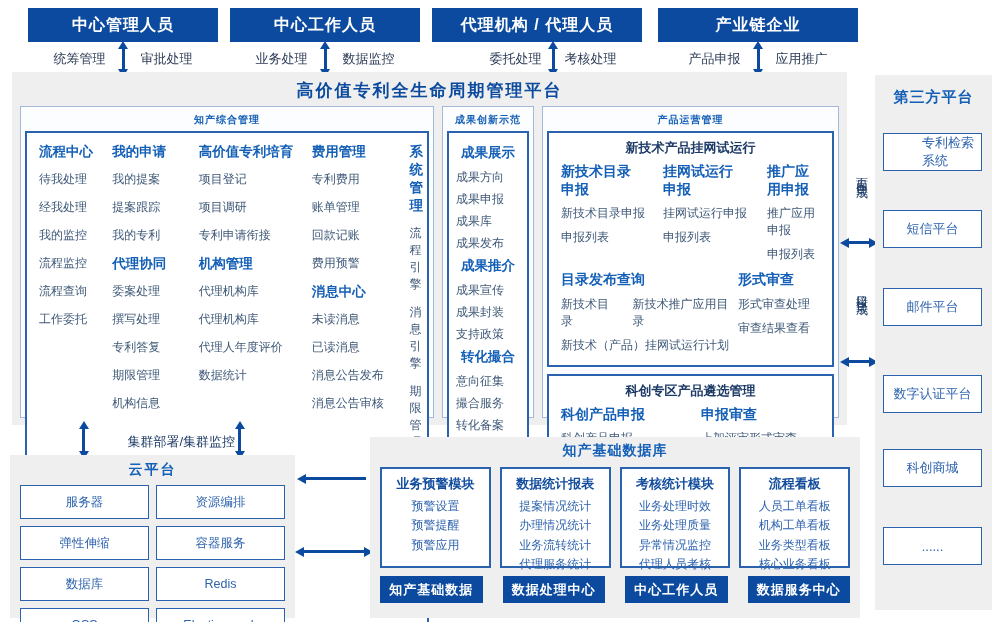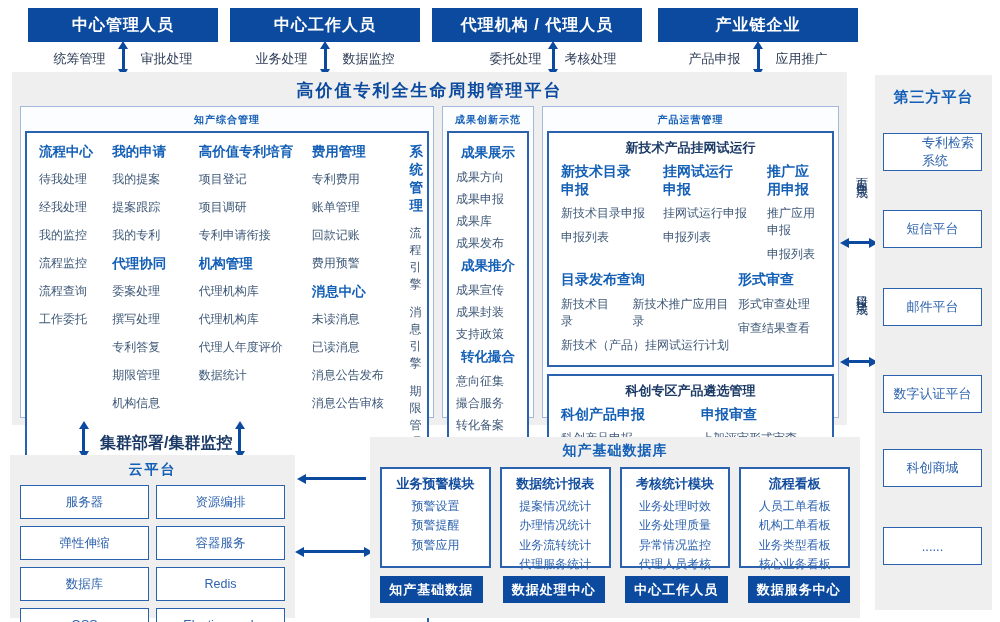--- a/index.html
+++ b/index.html
@@ -75,21 +75,21 @@
   
   .vtext{position:absolute;writing-mode:vertical-rl;font-size:12px;color:var(--navy);letter-spacing:3px;}
 
   
   .sidebar{position:absolute;left:875px;top:75px;width:117px;height:535px;background:var(--panel);}
   .sidebar-title{text-align:center;font-size:15px;font-weight:bold;color:var(--accent);padding-top:13px;letter-spacing:1px;}
   .sbox{position:absolute;left:8px;width:99px;height:38px;background:#fff;border:1.5px solid var(--bborder);
         color:var(--blue-item);font-size:13px;display:flex;align-items:center;justify-content:center;}
 
   
-  .cluster-text{position:absolute;left:100px;top:433px;width:135px;text-align:left;font-size:16px;color:var(--navy);font-weight:bold;}
+  .cluster-text{position:absolute;left:100px;top:433px;width:135px;text-align:right;font-size:13px;color:var(--navy);}
 
   
   .cloud-panel{position:absolute;left:10px;top:455px;width:285px;height:163px;background:var(--panel);}
   .cloud-title{text-align:center;font-size:14px;font-weight:bold;color:var(--accent);padding:6px 0 6px;letter-spacing:2px;}
   .cloud-grid{display:grid;grid-template-columns:repeat(2,1fr);gap:7px;padding:0 10px;}
   .cbox{height:34px;background:#fff;border:1.5px solid var(--bborder);color:var(--blue-item);font-size:12.5px;
         display:flex;align-items:center;justify-content:center;}
 
   
   .db-panel{position:absolute;left:370px;top:437px;width:490px;height:181px;background:var(--panel);}

